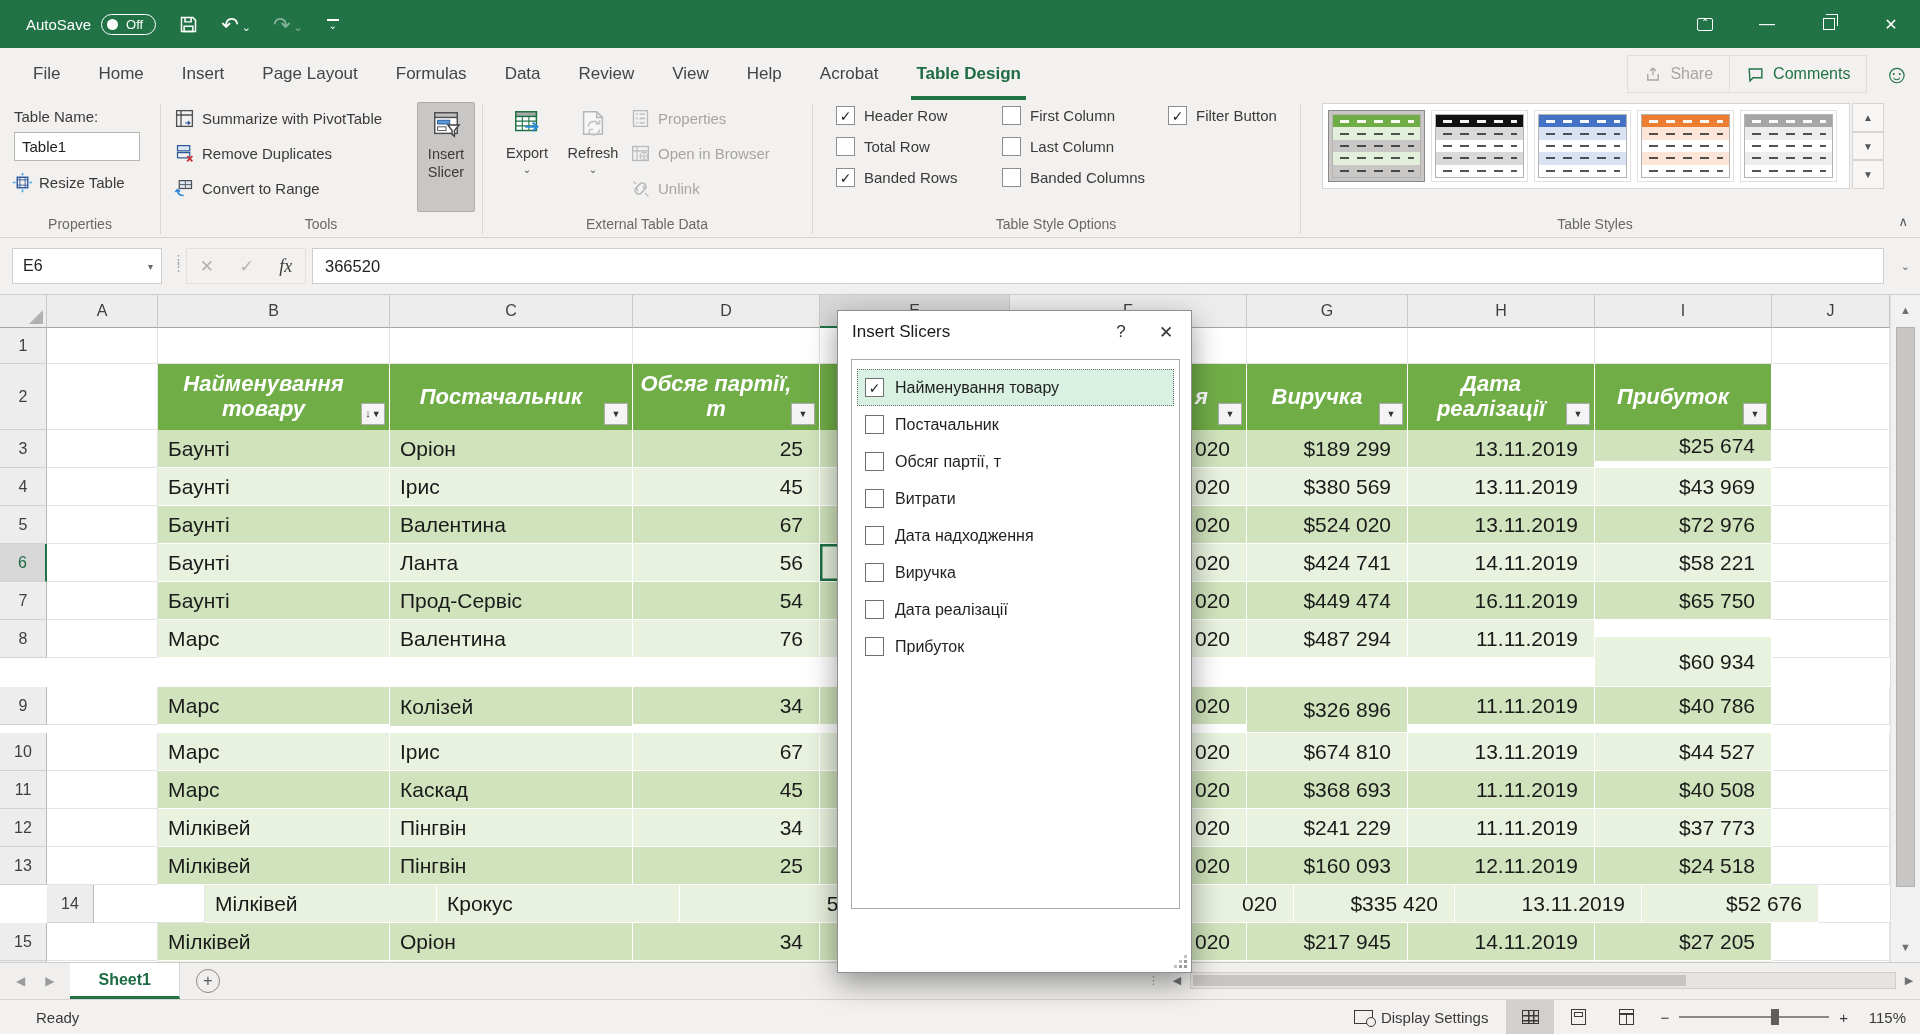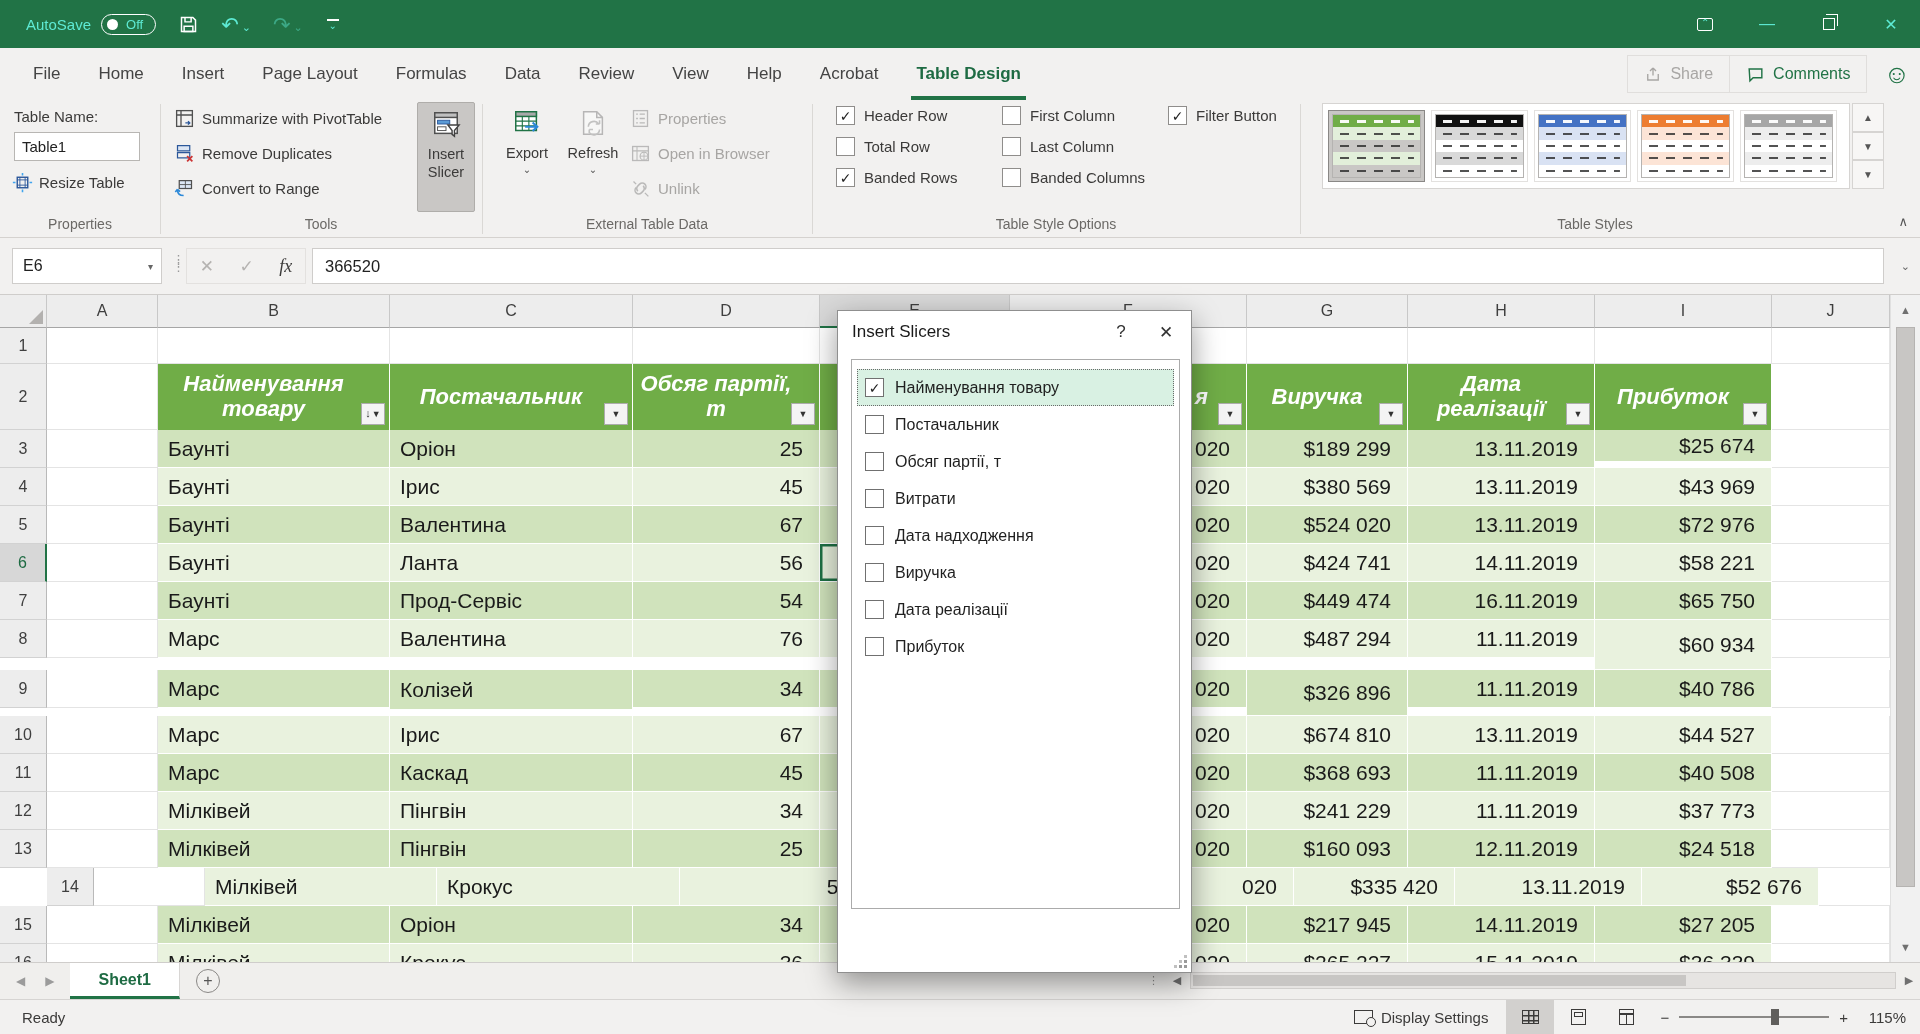--- a/index.html
+++ b/index.html
@@ -1,20 +1,20 @@
 <!DOCTYPE html>
 <html><head>
 <meta charset="utf-8">
 <style>
   html,body{margin:0;padding:0;overflow:hidden;background:#fff;}
   *{box-sizing:border-box;font-family:"Liberation Sans","DejaVu Sans",sans-serif;}
   .app{position:relative;width:1920px;height:1034px;background:#fff;overflow:hidden;}
 
   
-  .titlebar{position:absolute;left:0;top:0;width:1920px;height:48px;background:#217346;display:flex;align-items:center;color:#5eead4;}
+  .titlebar{position:absolute;left:0;top:0;width:1920px;height:48px;background:#217346;display:flex;align-items:center;color:#ffffff;}
   .tb-left{display:flex;align-items:center;gap:22px;margin-left:26px;}
   .autosave{display:flex;align-items:center;gap:10px;font-size:15px;}
   .as-pill{display:flex;align-items:center;gap:8px;border:1.5px solid #fff;border-radius:13px;padding:2px 12px 2px 5px;font-size:13px;}
   .as-dot{width:11px;height:11px;border-radius:50%;background:#fff;}
   .tb-ic{font-size:21px;line-height:1;display:flex;align-items:center;gap:3px;cursor:default;}
   .tb-ic .dd{font-size:11px;margin-top:6px;}
   .dim{opacity:.45;}
   .qat-cust{display:flex;flex-direction:column;align-items:center;width:16px;}
   .qat-cust .bar{width:12px;border-top:2px solid #fff;margin-bottom:2px;}
   .qat-cust .chev{font-size:10px;line-height:6px;}
@@ -138,21 +138,21 @@
   .sheettab{background:#fff;display:flex;align-items:center;padding:0 28px;color:#1E6B43;font-weight:bold;border-right:1px solid #D8D6D4;border-bottom:3px solid #217346;}
   .addsheet{width:24px;height:24px;border:1px solid #8A8886;border-radius:50%;display:flex;align-items:center;justify-content:center;color:#555;font-size:16px;align-self:center;margin-left:16px;}
   .hscroll{position:absolute;right:0;top:962px;height:37px;left:1148px;display:flex;align-items:center;}
   .split-dots{color:#8a8a8a;font-size:11px;letter-spacing:1px;margin-right:6px;}
   .hs-btn{width:22px;text-align:center;color:#707070;font-size:11px;}
   .hs-track{flex:1;height:17px;background:#E6E4E2;border:1px solid #D0CECC;margin:0 2px;position:relative;}
   .hs-thumb{position:absolute;left:2px;top:2px;bottom:2px;width:70%;background:#C8C6C4;}
 
   
   .statusbar{position:absolute;left:0;top:999px;width:1920px;height:35px;background:#F2F1F0;border-top:1px solid #D6D4D2;display:flex;align-items:center;font-size:15px;color:#3B3A39;}
-  .ready{margin-left:22px;}
+  .ready{margin-left:36px;}
   .sb-right{margin-left:auto;display:flex;align-items:center;gap:0;margin-right:8px;}
   .dispset{display:flex;align-items:center;gap:8px;padding:0 18px;}
   .ds-ic{width:19px;height:14px;border:1.5px solid #3B3A39;position:relative;}
   .ds-ic::after{content:"";position:absolute;right:-4px;bottom:-4px;width:8px;height:8px;border:1.5px solid #3B3A39;border-radius:50%;background:#F2F1F0;}
   .viewbtn{width:48px;height:35px;display:flex;align-items:center;justify-content:center;}
   .viewbtn.active{background:#D2D0CE;}
   .vb-normal{width:17px;height:14px;border:1.5px solid #3B3A39;background:linear-gradient(#3B3A39,#3B3A39) 0 4px/100% 1.5px no-repeat,linear-gradient(#3B3A39,#3B3A39) 0 9px/100% 1.5px no-repeat,linear-gradient(90deg,#3B3A39,#3B3A39) 5px 0/1.5px 100% no-repeat,linear-gradient(90deg,#3B3A39,#3B3A39) 10px 0/1.5px 100% no-repeat;}
   .vb-page{width:15px;height:16px;border:1.5px solid #3B3A39;position:relative;}
   .vb-page::after{content:"";position:absolute;left:2px;right:2px;top:2px;height:3px;border:1px solid #3B3A39;}
   .vb-break{width:15px;height:16px;border:1.5px solid #3B3A39;position:relative;}
@@ -617,21 +617,21 @@
         <div class="gr">
           <div class="rowhdr" style="width: 47px; height: 38px;">8</div>
           <div class="cell plain" style="width: 111px; height: 38px;"></div>
           <div class="cell band light tl" style="width: 232px; height: 38px;">Марс</div>
           <div class="cell band light tl" style="width: 243px; height: 38px;">Валентина</div>
           <div class="cell band light tr" style="width: 187px; height: 38px;">76</div>
           <div class="cell band light" style="width: 190px; height: 38px;"></div>
           <div class="cell band light tr" style="width: 237px; height: 38px;">020</div>
           <div class="cell band light tr" style="width: 161px; height: 38px;">$487 294</div>
           <div class="cell band light tr" style="width: 187px; height: 38px;">11.11.2019</div>
-          <div class="cell band light tr" style="width: 177px; height: 50px;">$60 934</div>
+          <div class="cell band light tr" style="width: 177px; height: 50px; margin-top: 17px;">$60 934</div>
           <div class="cell plain" style="width: 118px; height: 38px;"></div>
         </div>
         <div class="gr">
           <div class="rowhdr" style="width: 47px; height: 38px;">9</div>
           <div class="cell plain" style="width: 111px; height: 38px;"></div>
           <div class="cell band dark tl" style="width: 232px; height: 38px;">Марс</div>
           <div class="cell band dark tl" style="width: 243px; height: 40px;">Колізей</div>
           <div class="cell band dark tr" style="width: 187px; height: 38px;">34</div>
           <div class="cell band dark" style="width: 190px; height: 38px;"></div>
           <div class="cell band dark tr" style="width: 237px; height: 38px;">020</div>

